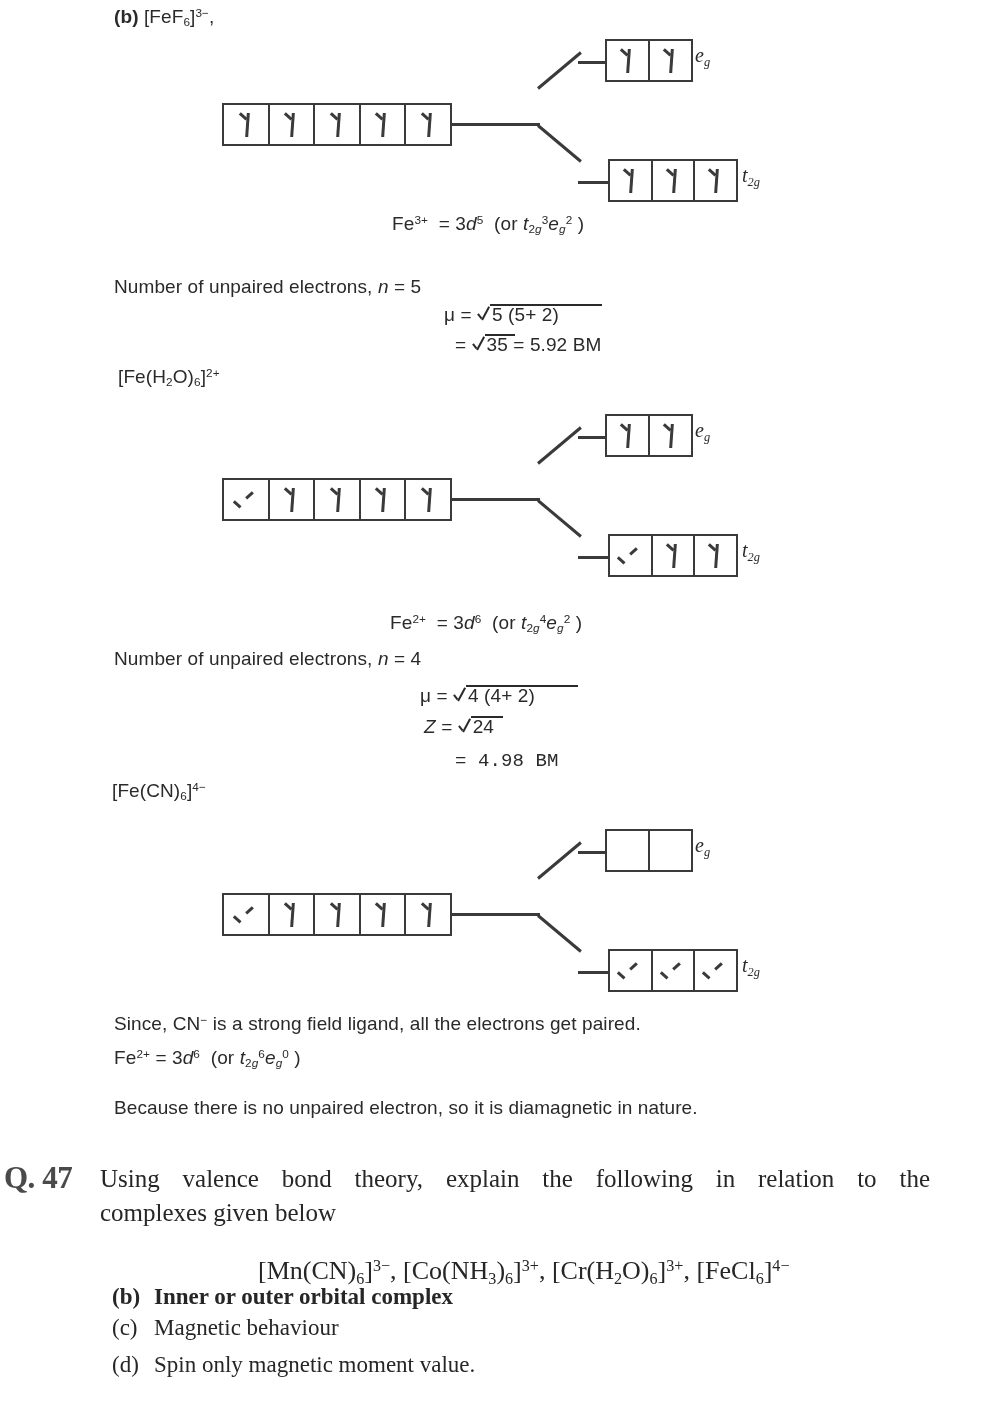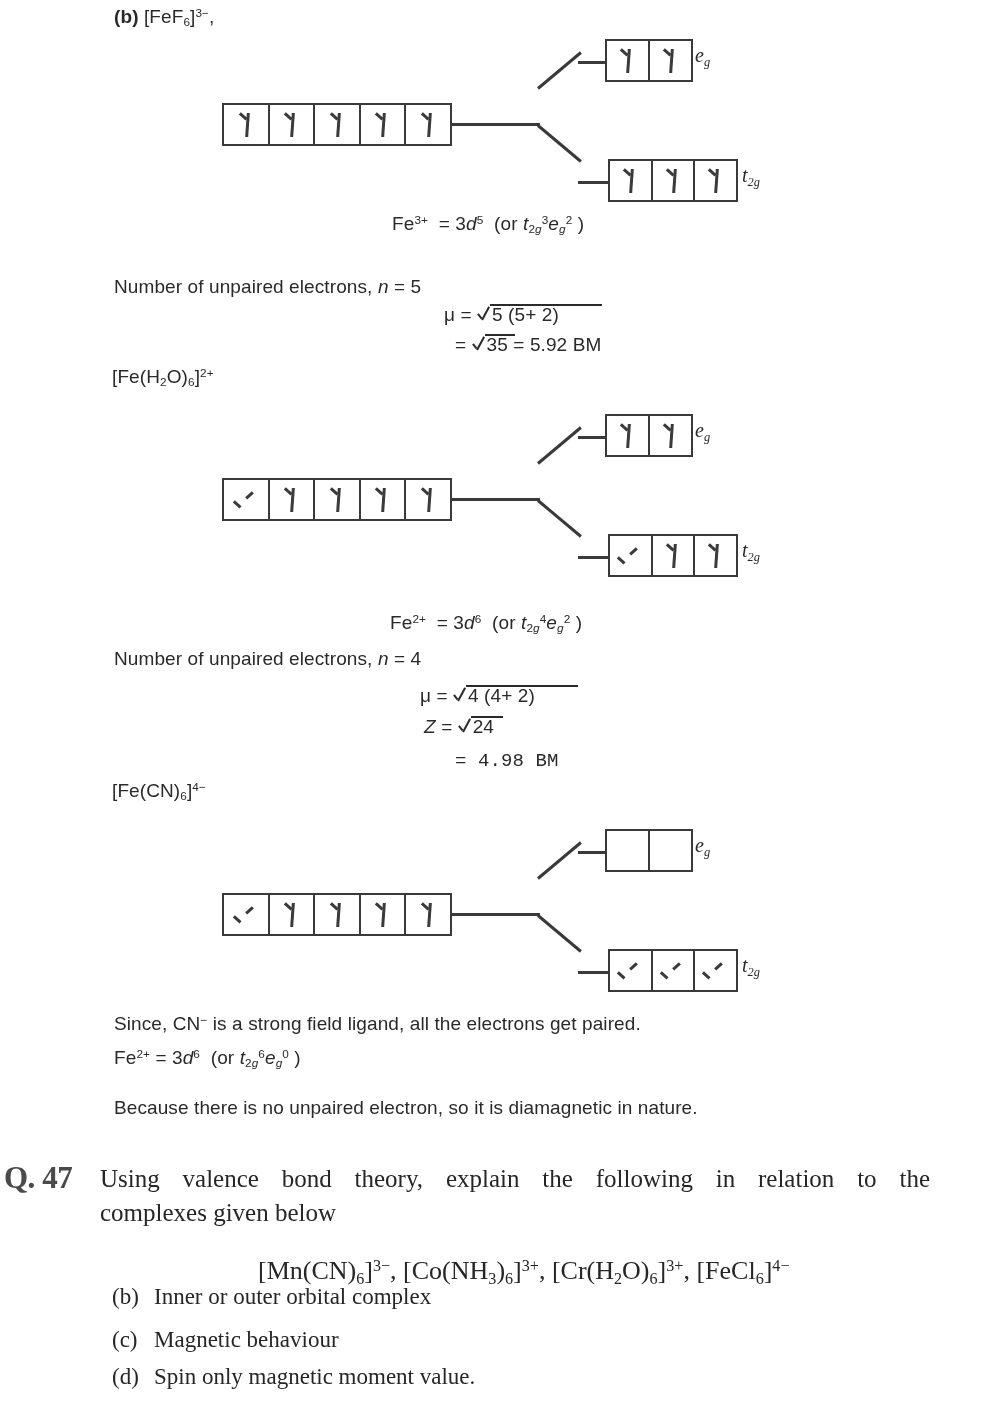--- a/index.html
+++ b/index.html
@@ -260,21 +260,21 @@
 <div class="abs txt" style="left:455px; top:334px;">
   <span>=</span>
   <span class="rad">
     <span class="tick"></span>
     <span class="bar" style="width:30px;"></span>
     <span>35</span>
   </span>
   <span>= 5.92 BM</span>
 </div>
 
-<div class="abs txt" style="left:112px; top:366px;">[Fe(H<sub>2</sub>O)<sub>6</sub>]<sup>2+</sup></div>
+<div class="abs txt" style="left:118px; top:366px;">[Fe(H<sub>2</sub>O)<sub>6</sub>]<sup>2+</sup></div>
 
 <div class="abs" style="left:0; top:375px; width:996px; height:215px;">
   <div class="abs orb-row" id="d2-main" style="left:222px; top:103px;">
       <div class="cell" style="width:48px;height:43px;">
         <span class="arrows">
           <span class="pair">
             <span class="ar ar-up"></span>
             <span class="ar ar-dn"></span>
           </span>
         </span>
@@ -440,17 +440,17 @@
 
 <div class="abs" style="left:0; top:1152px; width:996px;">
   <div class="abs qnum" style="left:4px; top:8px;">
     <span>Q.</span>
     <span>47</span>
   </div>
   <div class="abs qbody q-just" style="left:100px; top:10px;">Using valence bond theory, explain the following in relation to the</div>
   <div class="abs qbody q-last" style="left:100px; top:44px;">complexes given below</div>
   <div class="abs formula-line" style="left:258px; top:84px;margin-top:20px;">[Mn(CN)<sub>6</sub>]<sup>3−</sup>, [Co(NH<sub>3</sub>)<sub>6</sub>]<sup>3+</sup>, [Cr(H<sub>2</sub>O)<sub>6</sub>]<sup>3+</sup>, [FeCl<sub>6</sub>]<sup>4−</sup></div>
   <div class="abs" id="q-items" style="left:112px; top:132px;">
-      <div class="listitem" style="margin-bottom:17px;"><span class="listmark">(b)</span><span>Inner or outer orbital complex</span></div>
+      <div class="listitem" style="margin-bottom:5px;font-weight:bold;"><span class="listmark">(b)</span><span>Inner or outer orbital complex</span></div>
       <div class="listitem" style="margin-bottom:11px;"><span class="listmark">(c)</span><span>Magnetic behaviour</span></div>
       <div class="listitem" style="margin-bottom:11px;"><span class="listmark">(d)</span><span>Spin only magnetic moment value.</span></div>
     </div>
 </div>
 
 </body></html>

